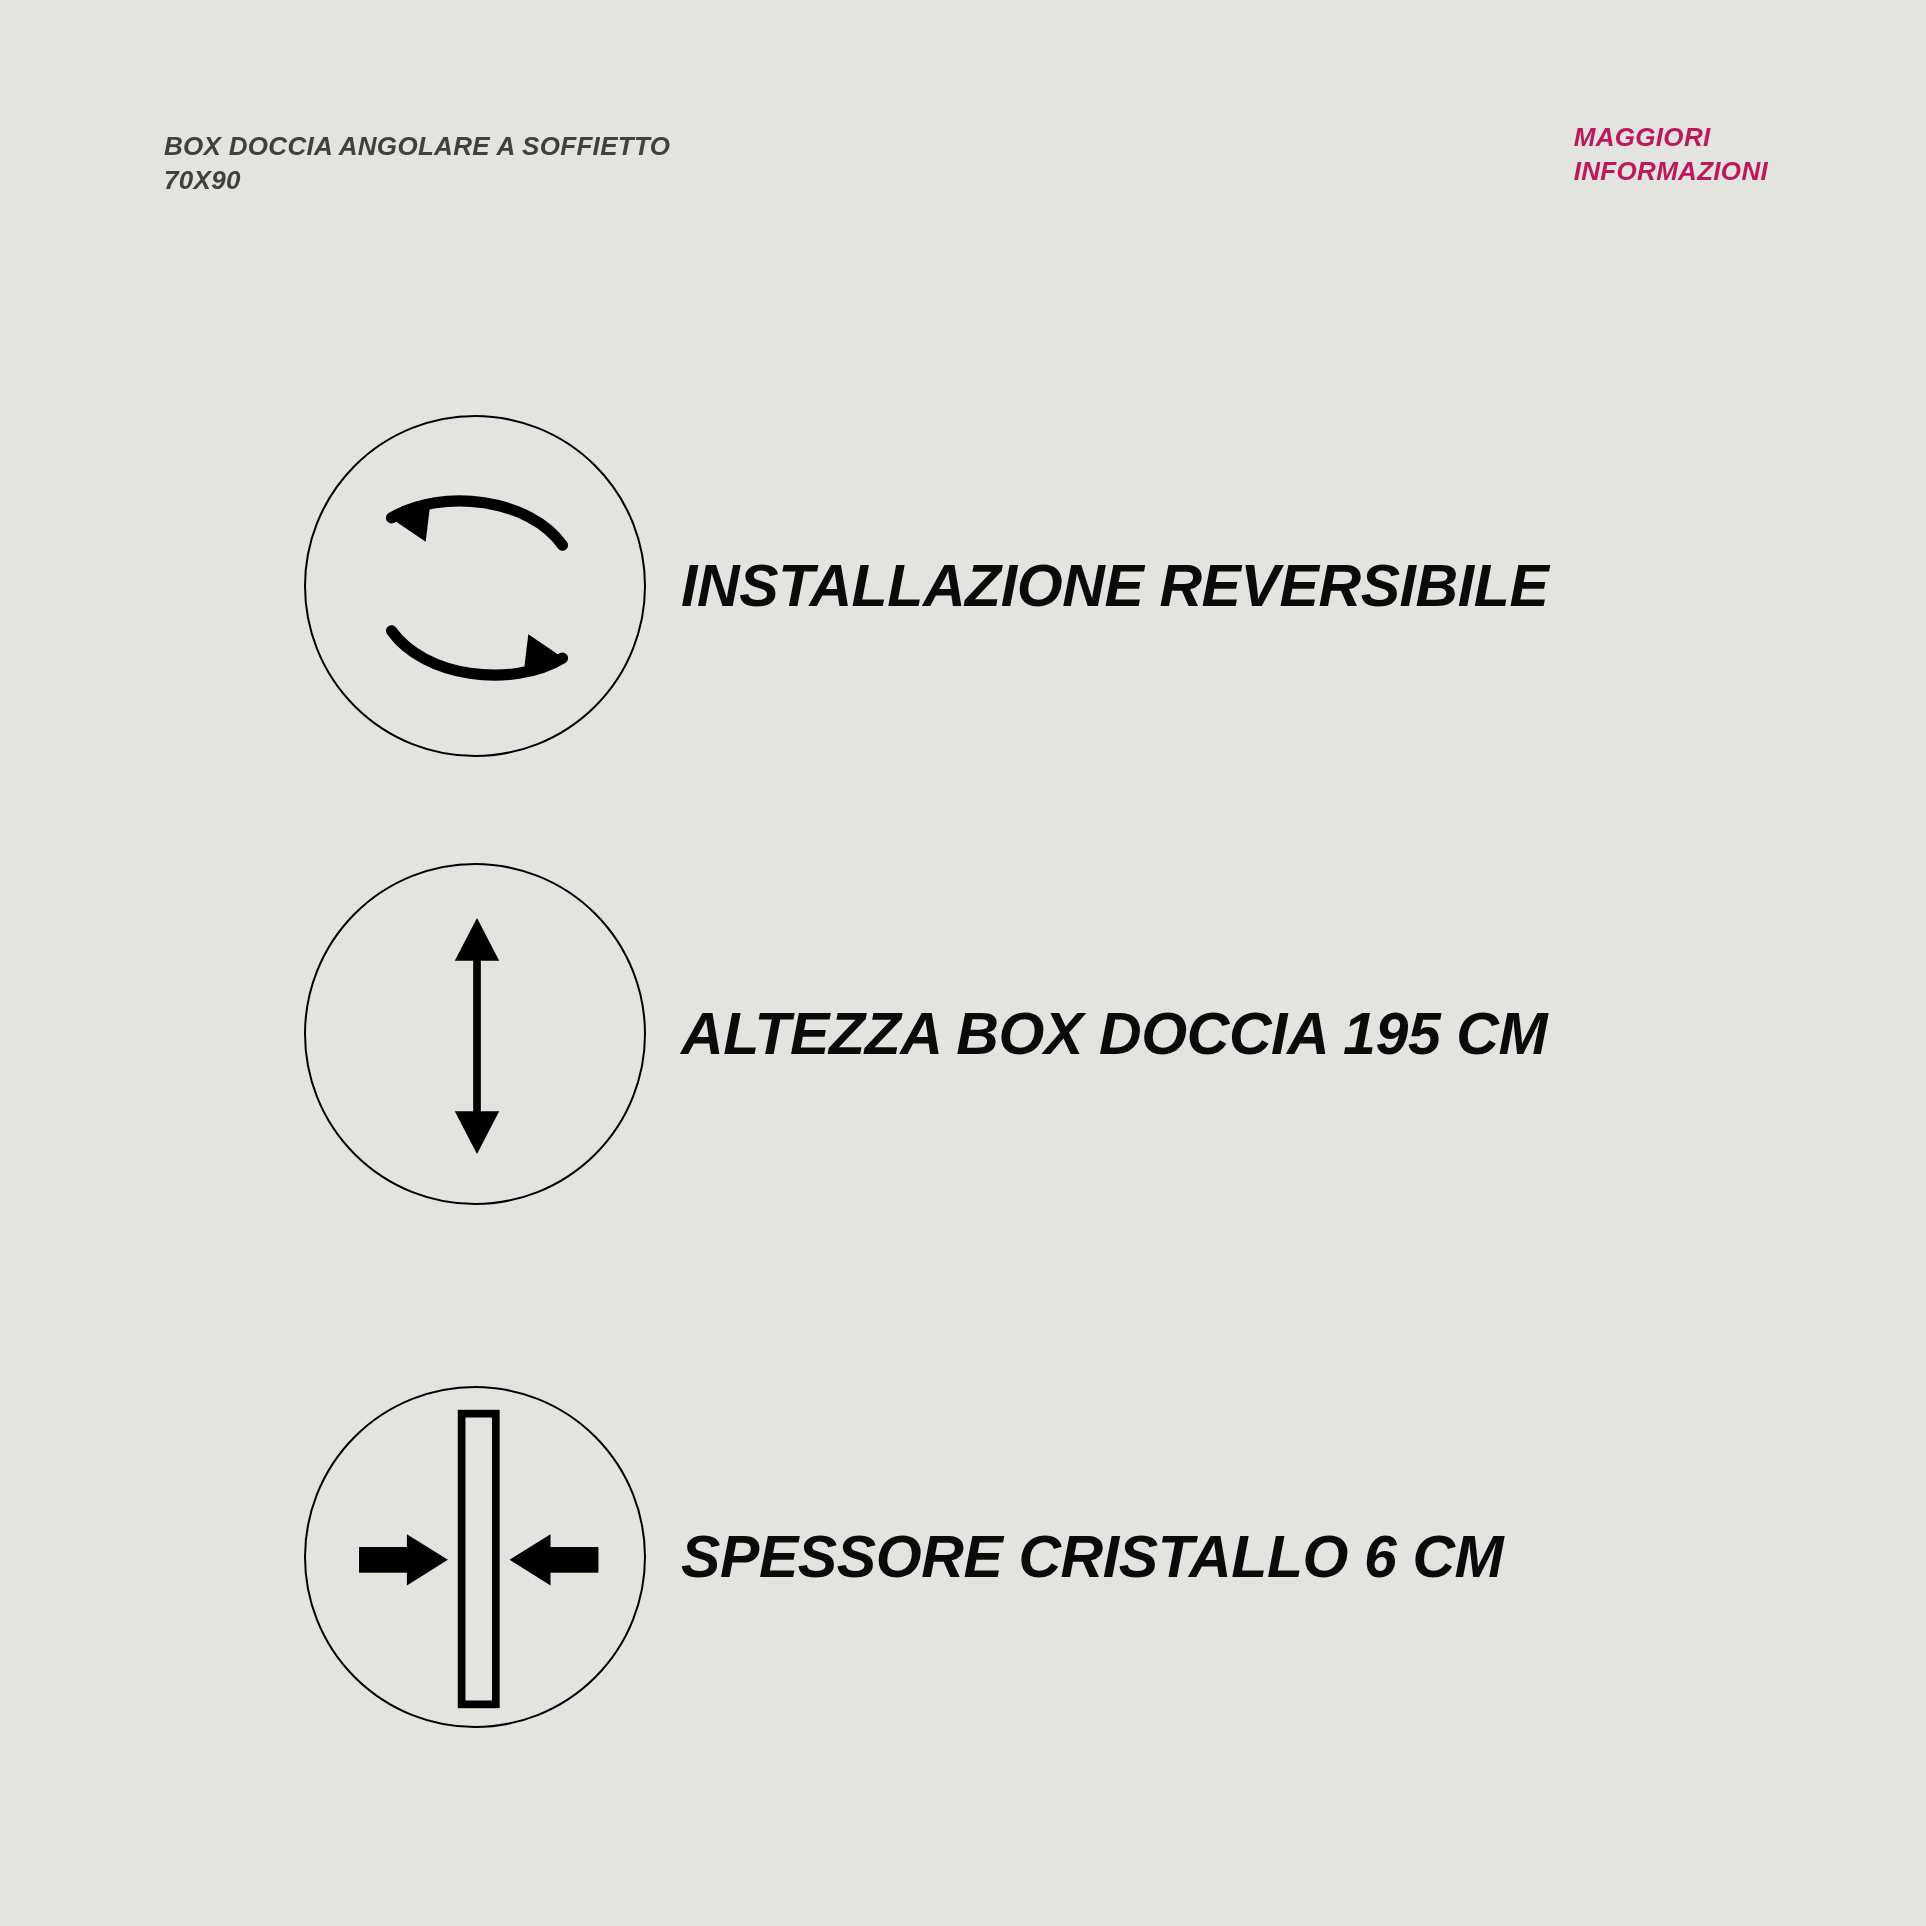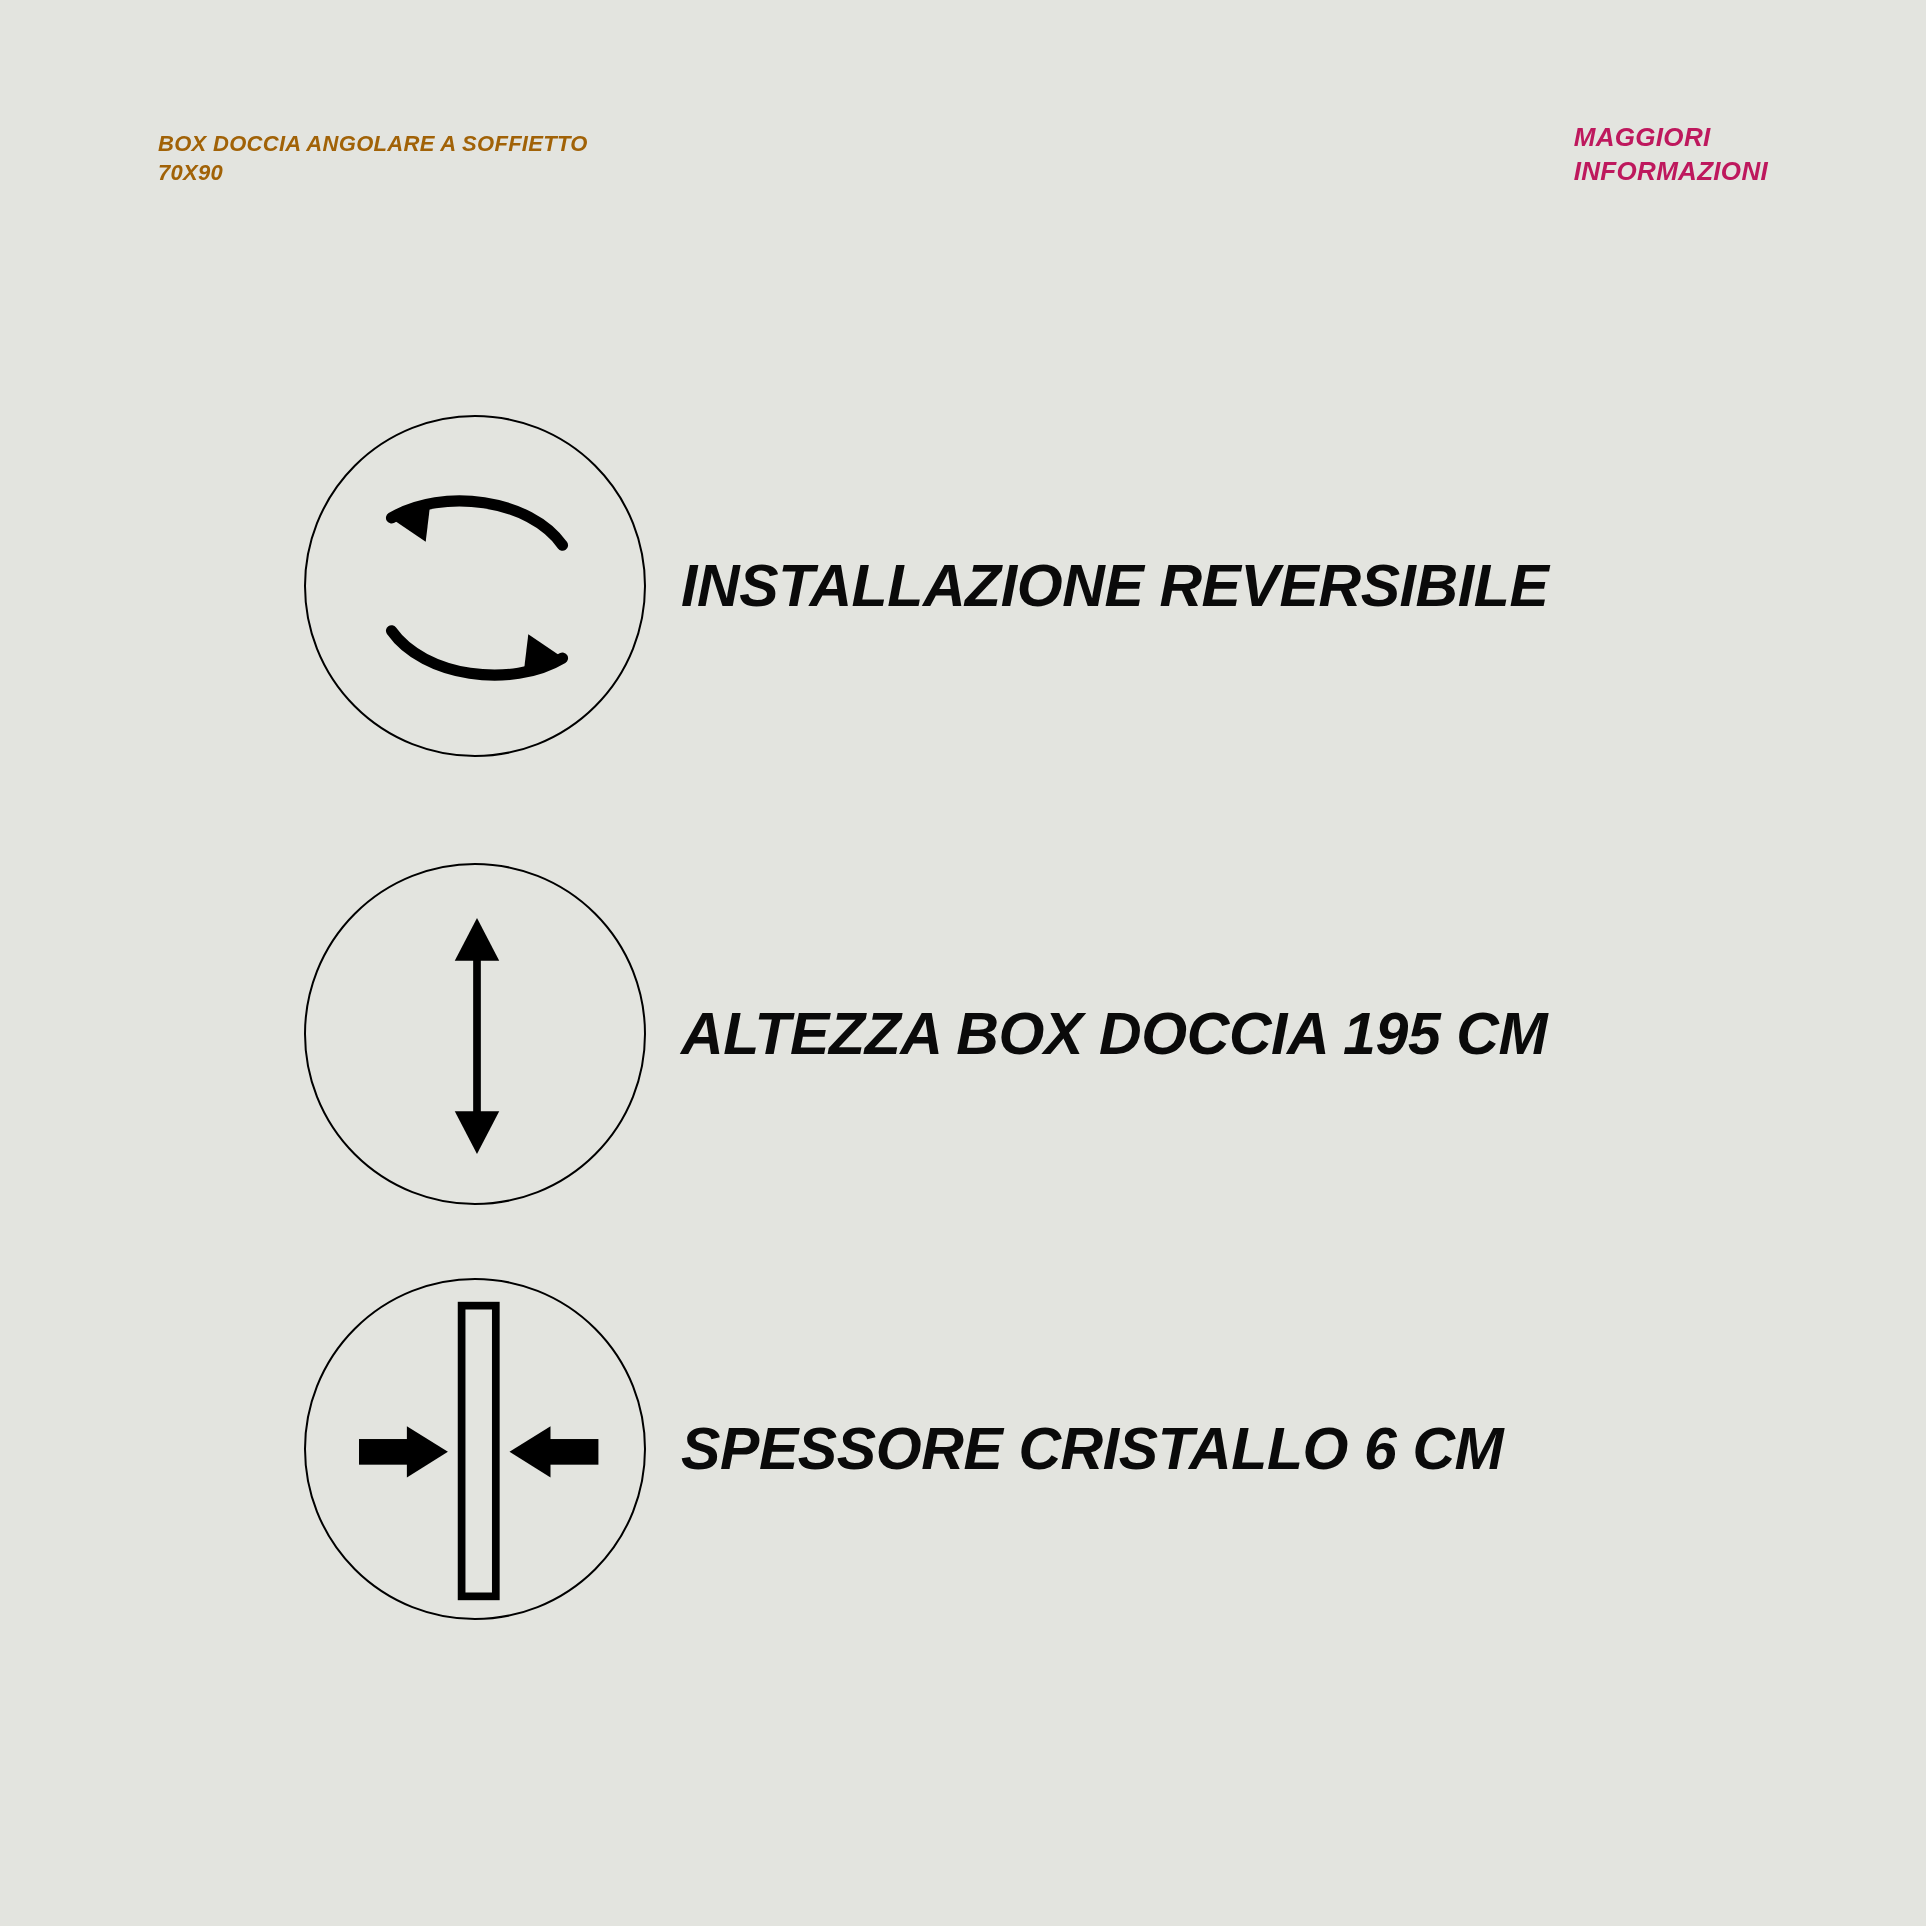--- a/index.html
+++ b/index.html
@@ -16,28 +16,28 @@
   .page {
     position: relative;
     width: 1926px;
     height: 1926px;
     background: #e3e4df;
   }
 
   
   .header-left {
     position: absolute;
-    left: 158px;
+    left: 164px;
     top: 130px;
     font-style: italic;
     font-weight: bold;
-    font-size: 22px;
+    font-size: 26px;
     line-height: 1.3;
     letter-spacing: 0.3px;
-    color: #a16207;
+    color: #404040;
     white-space: pre-line;
   }
   .header-right {
     position: absolute;
     right: 158px;
     top: 120px;
     text-align: left;
     font-style: italic;
     font-weight: bold;
     font-size: 26px;
@@ -51,21 +51,21 @@
   .feature {
     position: absolute;
     left: 0;
     width: 1926px;
     height: 342px;
     display: flex;
     align-items: center;
   }
   #feature-0 { top: 415px; }
   #feature-1 { top: 863px; }
-  #feature-2 { top: 1278px; text-align: right; }
+  #feature-2 { top: 1386px; text-align: right; }
 
   .icon-circle {
     position: absolute;
     left: 304px;
     width: 342px;
     height: 342px;
     border: 2.6px solid #000;
     border-radius: 50%;
     box-sizing: border-box;
   }

